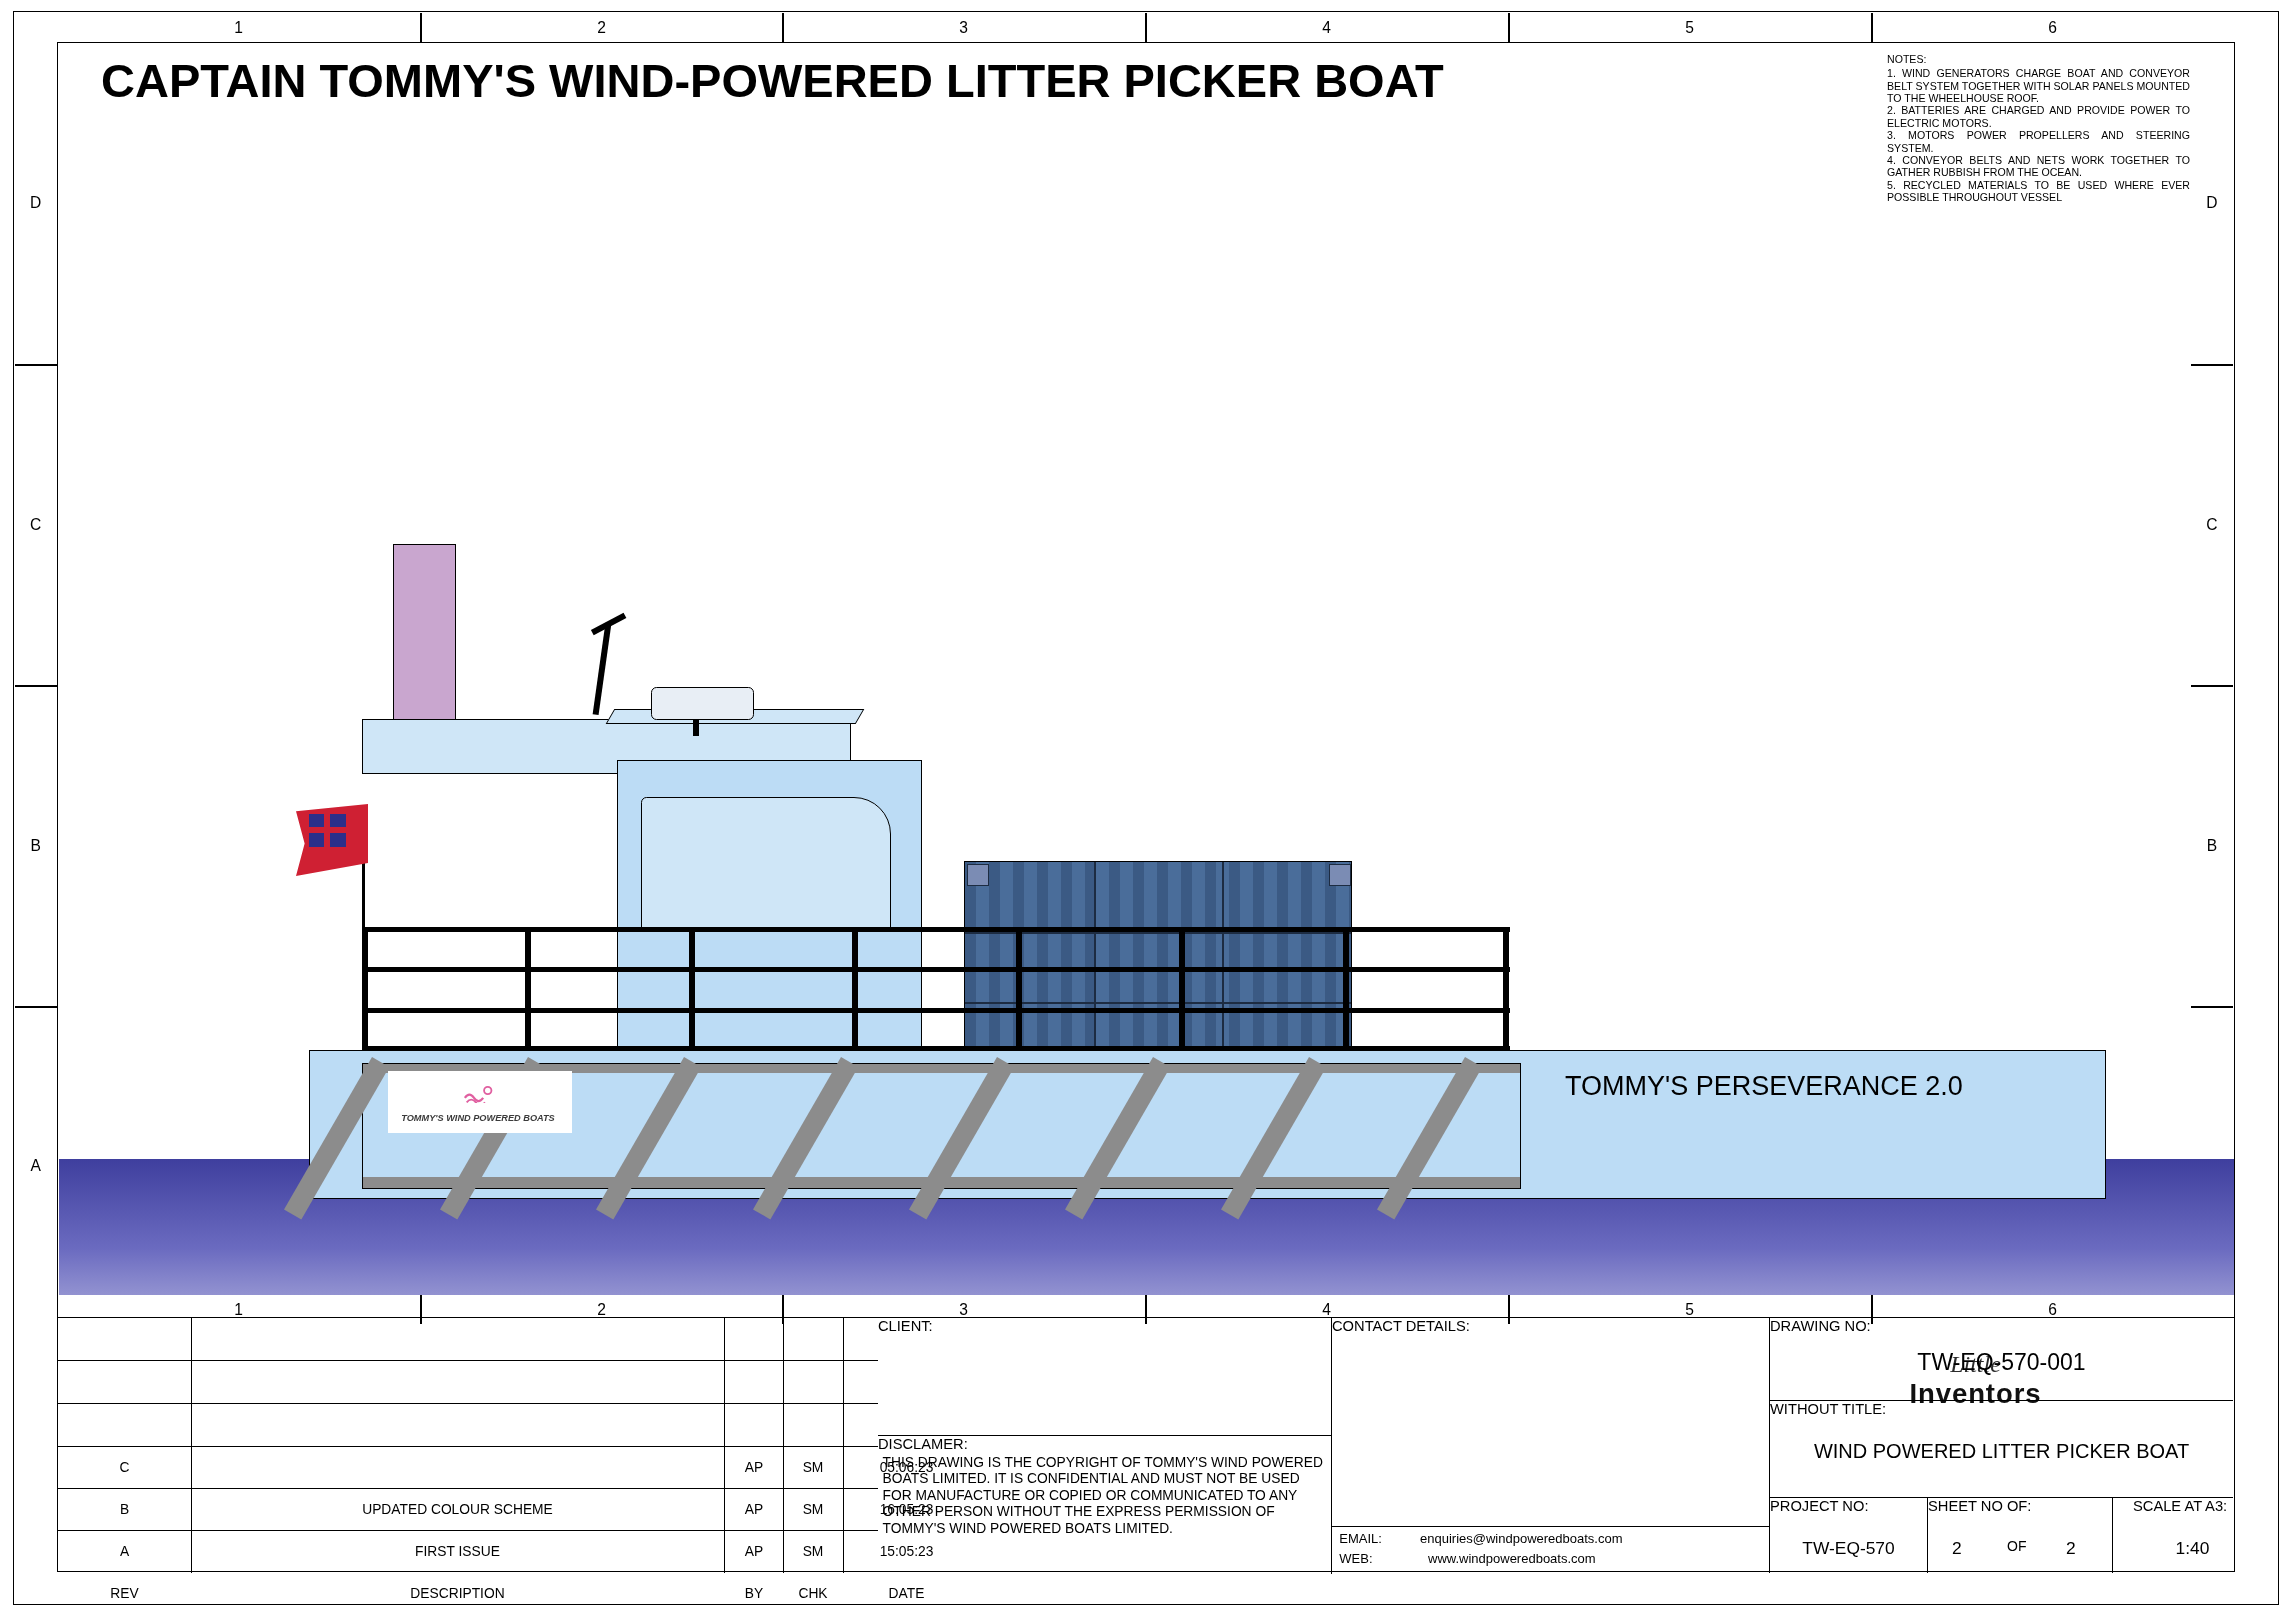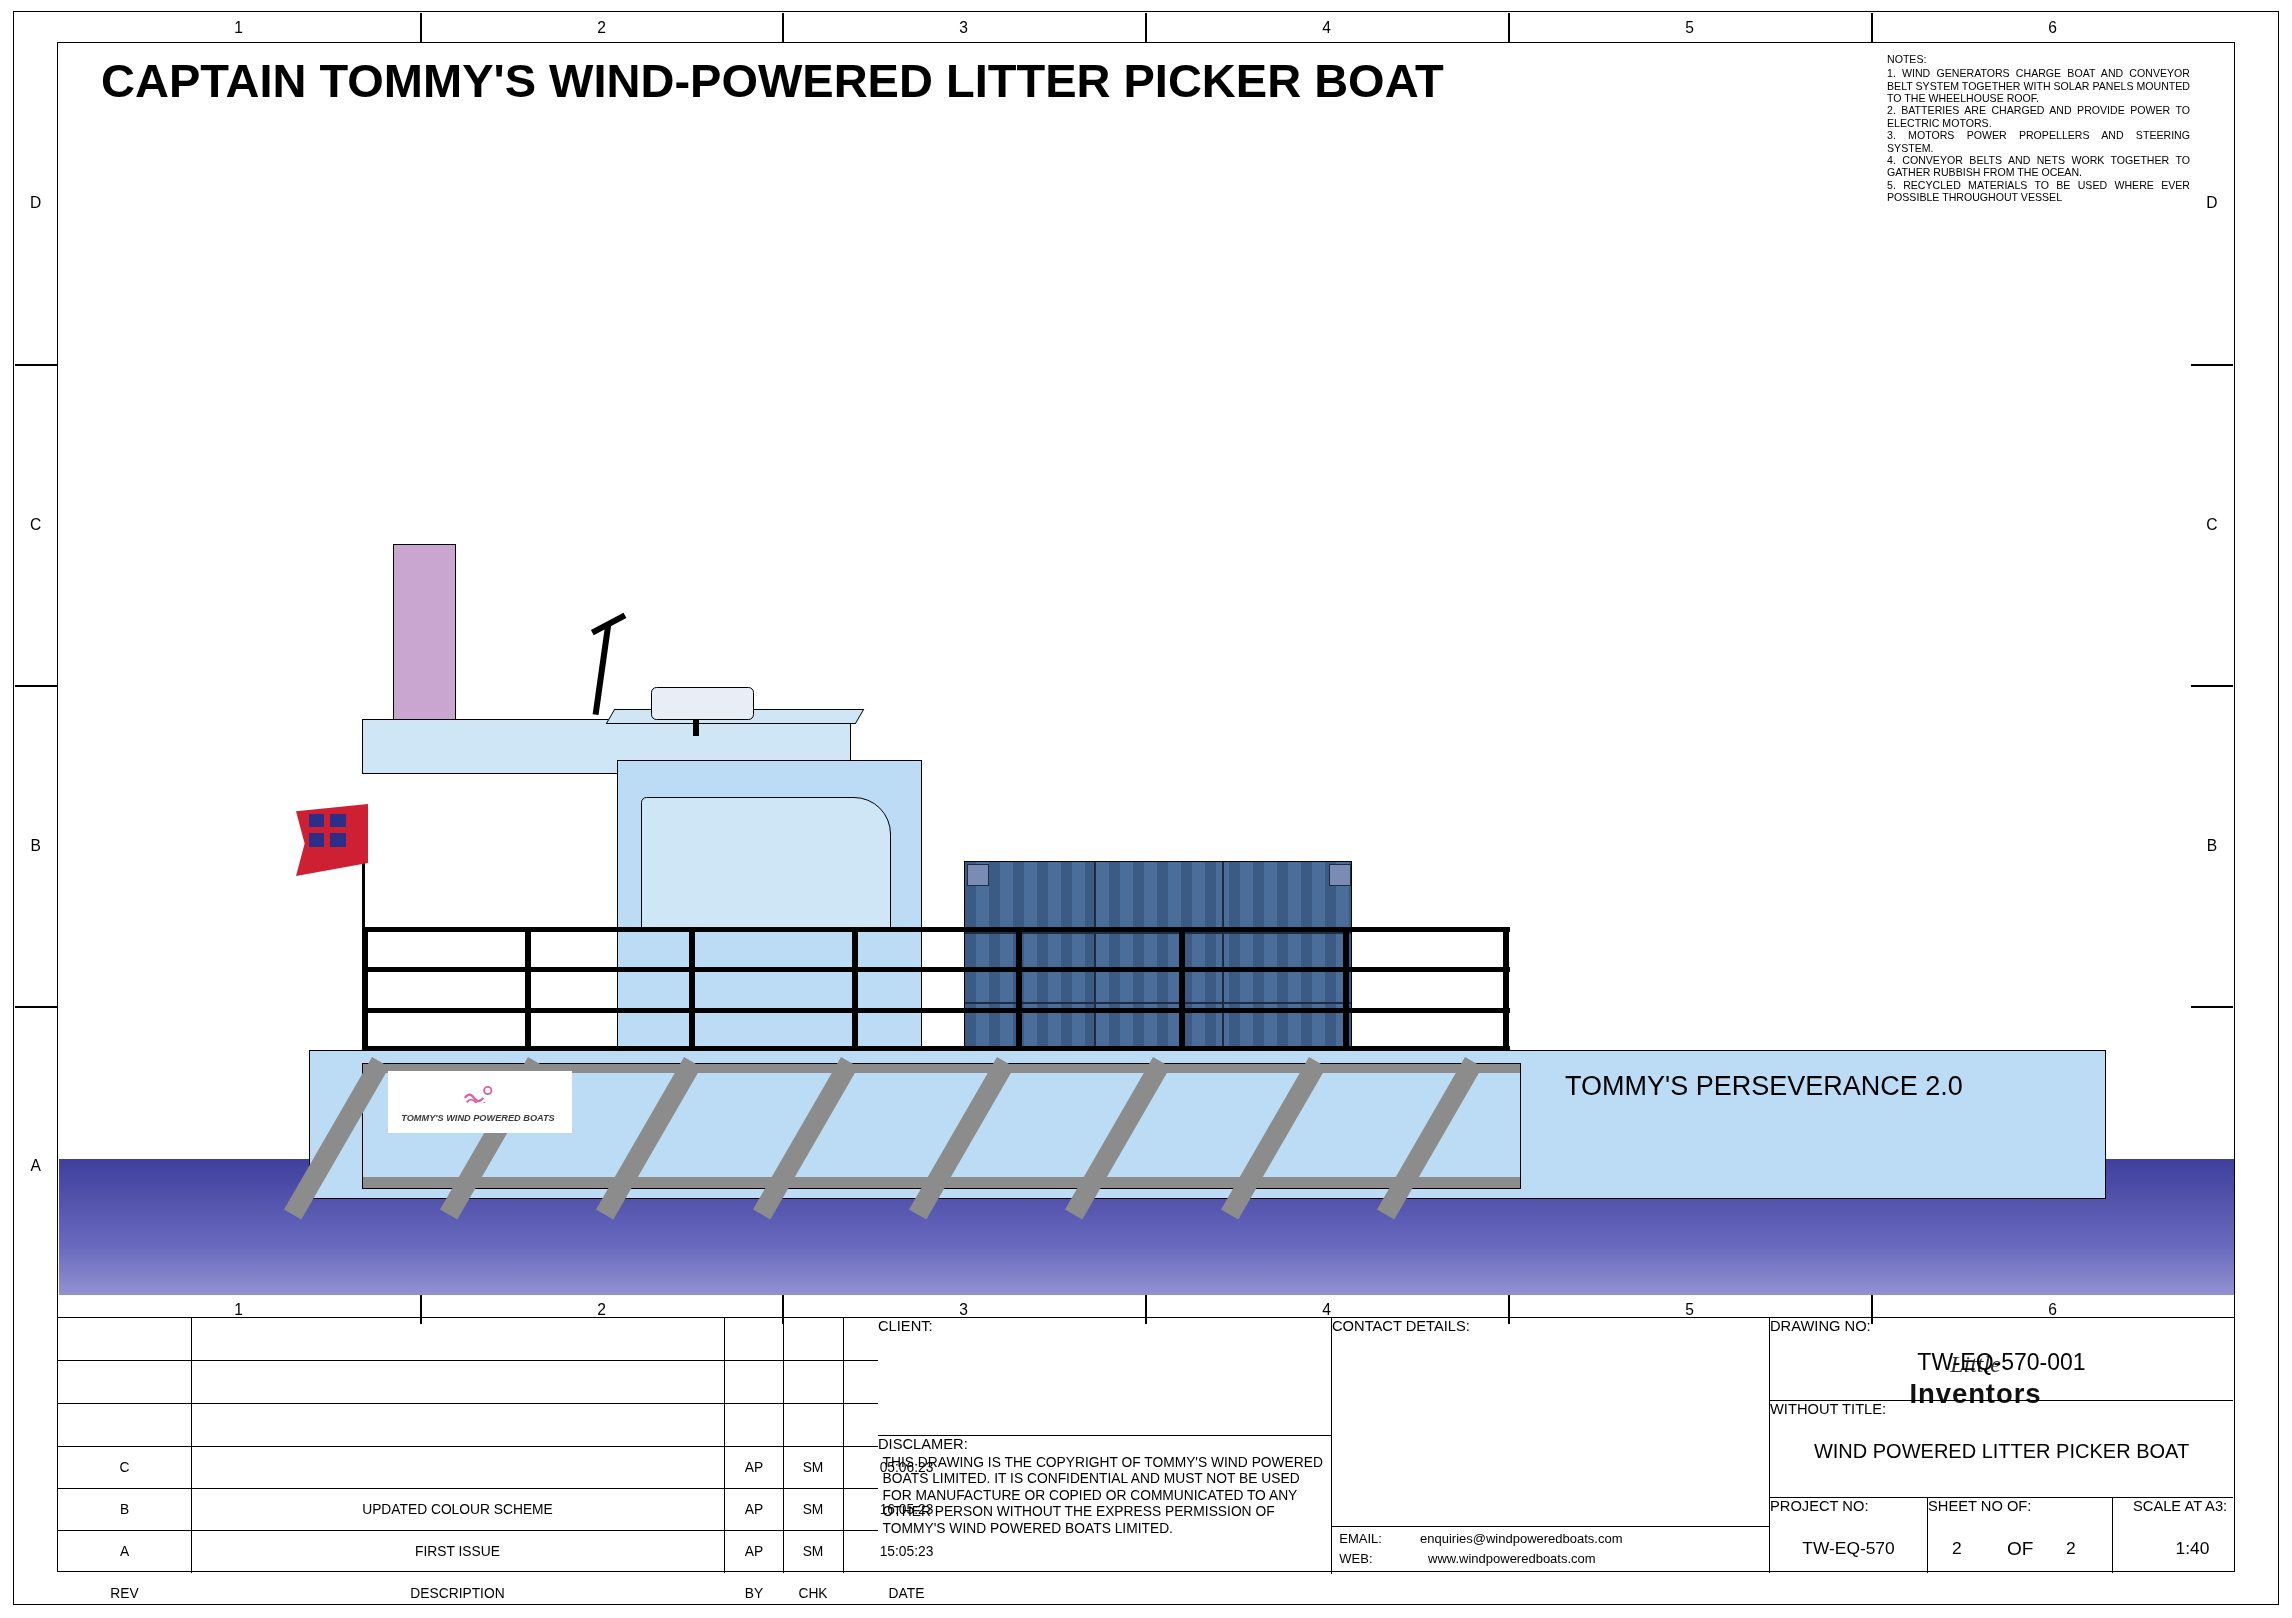--- a/index.html
+++ b/index.html
@@ -387,21 +387,21 @@
     </div>
 
     <div class="projno-box">
       <div class="lbl">PROJECT NO:</div>
       <div style="position:absolute;left:0;top:40px;width:100%;text-align:center;font-size:17.4px;">TW-EQ-570</div>
     </div>
 
     <div class="sheet-box">
       <div class="lbl">SHEET NO OF:</div>
       <div style="position:absolute;left:24px;top:40px;font-size:17.4px;">2</div>
-      <div style="position:absolute;left:79px;top:40px;font-size:19px;">OF</div>
+      <div style="position:absolute;left:79px;top:40px;font-size:14px;">OF</div>
       <div style="position:absolute;left:138px;top:40px;font-size:17.4px;">2</div>
     </div>
 
     <div class="scale-box">
       <div class="lbl">SCALE AT A3:</div>
       <div style="position:absolute;left:0;top:40px;width:100%;text-align:center;font-size:17.4px;">1:40</div>
     </div>
 
   </div>
 </div>

